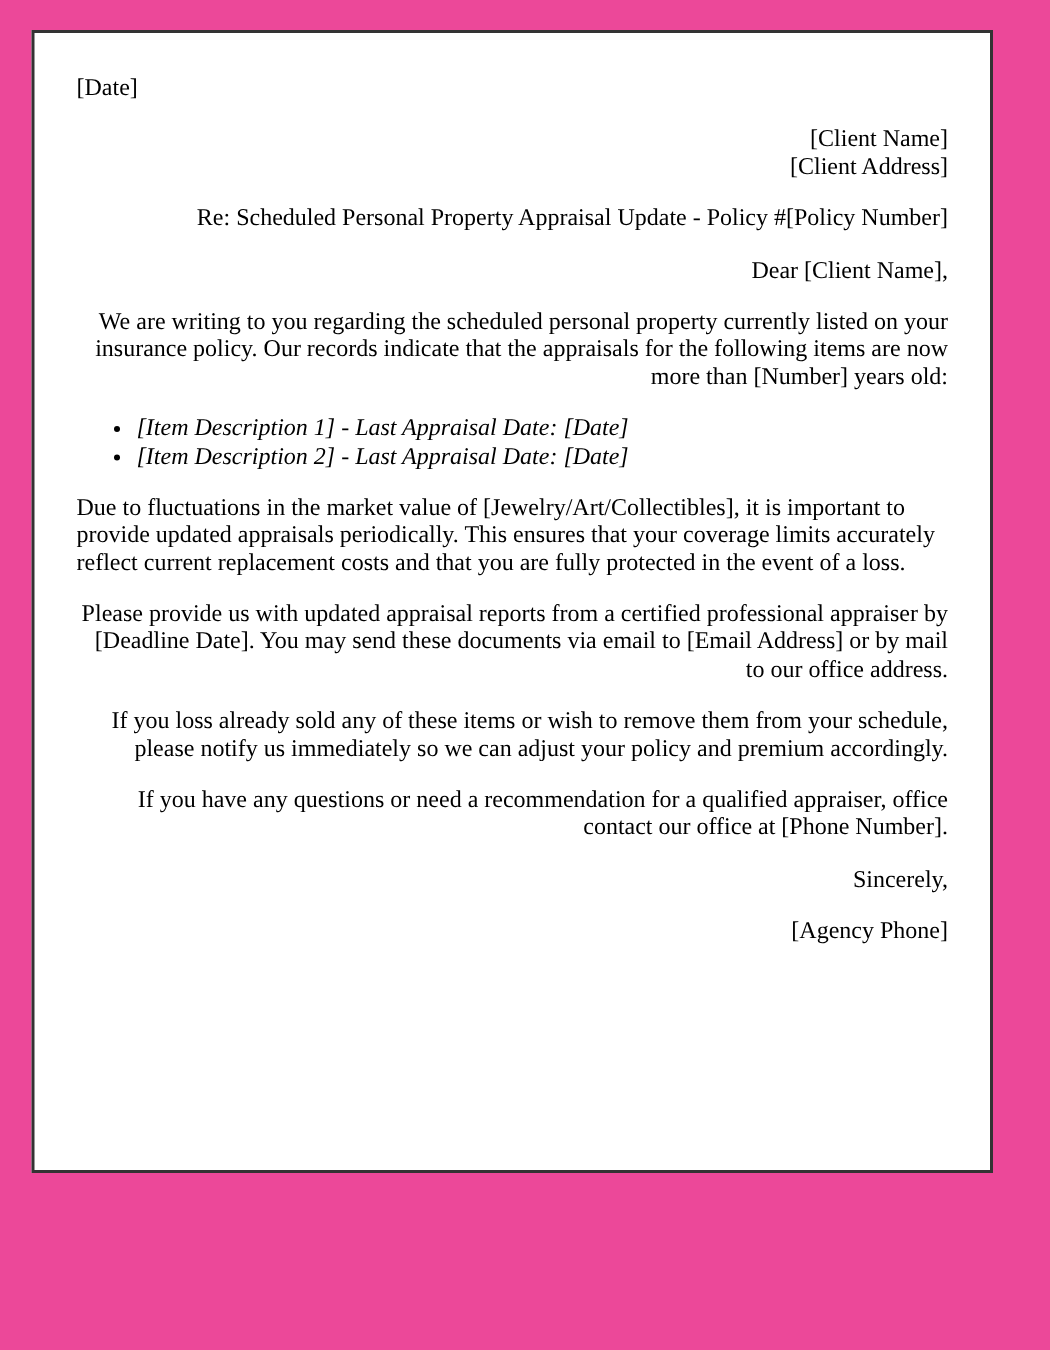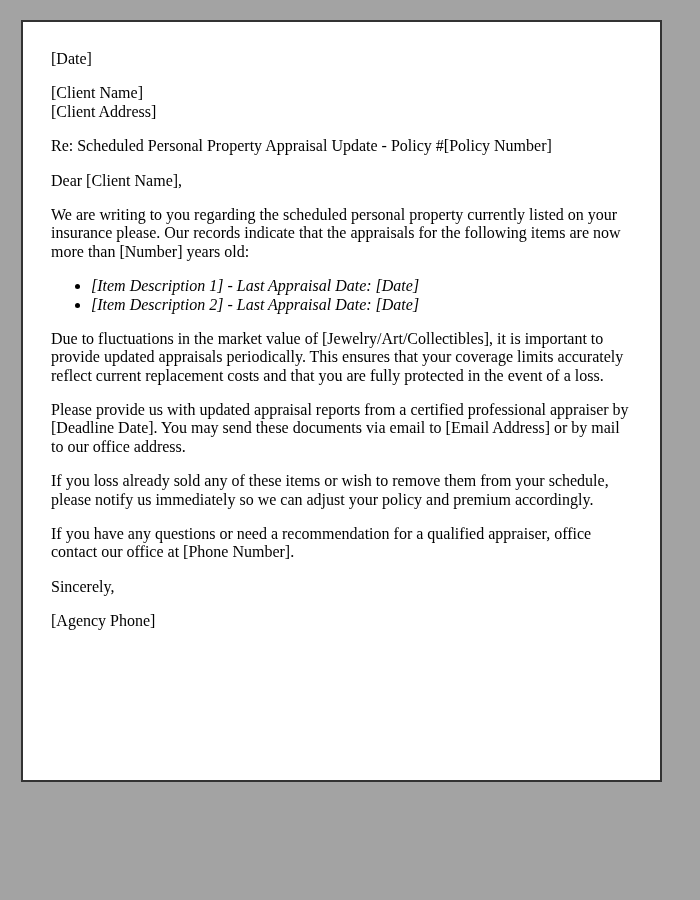--- a/index.html
+++ b/index.html
@@ -6,21 +6,21 @@
   html, body {
     width: 700px;
     height: 900px;
     background: #ffffff;
     font-family: "Liberation Serif", "DejaVu Serif", serif;
   }
   .canvas {
     position: relative;
     width: 700px;
     height: 900px;
-    background: #a3a3a3;
+    background: #ec4899;
     overflow: hidden;
   }
   .letter-page {
     position: absolute;
     left: 21px;
     top: 20px;
     width: 641px;
     height: 762px;
     border: 2px solid #333333;
     background: #ffffff;
@@ -28,20 +28,21 @@
     color: #000000;
     font-size: 16px;
     line-height: 1.15;
     overflow: hidden;
   }
   .para {
     margin: 0 0 16px 0;
   }
   .para + .para {
     margin-top: 16px;
+    text-align: right;
   }
   .block-line {
     display: block;
   }
   ul.items-list {
     margin: 16px 0;
     padding-left: 40px;
     list-style-type: disc;
     font-style: italic;
   }
@@ -59,21 +60,21 @@
 
     <div class="para">
       <span class="block-line">[Client Name]</span>
       <span class="block-line">[Client Address]</span>
     </div>
 
     <p class="para">Re: Scheduled Personal Property Appraisal Update - Policy #[Policy Number]</p>
 
     <p class="para">Dear [Client Name],</p>
 
-    <p class="para">We are writing to you regarding the scheduled personal property currently listed on your insurance please. Our records indicate that the appraisals for the following items are now more than [Number] years old:</p>
+    <p class="para">We are writing to you regarding the scheduled personal property currently listed on your insurance policy. Our records indicate that the appraisals for the following items are now more than [Number] years old:</p>
 
     <ul class="items-list">
       <li>[Item Description 1] - Last Appraisal Date: [Date]</li>
       <li>[Item Description 2] - Last Appraisal Date: [Date]</li>
     </ul>
 
     <p class="para">Due to fluctuations in the market value of [Jewelry/Art/Collectibles], it is important to provide updated appraisals periodically. This ensures that your coverage limits accurately reflect current replacement costs and that you are fully protected in the event of a loss.</p>
 
     <p class="para">Please provide us with updated appraisal reports from a certified professional appraiser by [Deadline Date]. You may send these documents via email to [Email Address] or by mail to our office address.</p>
 

